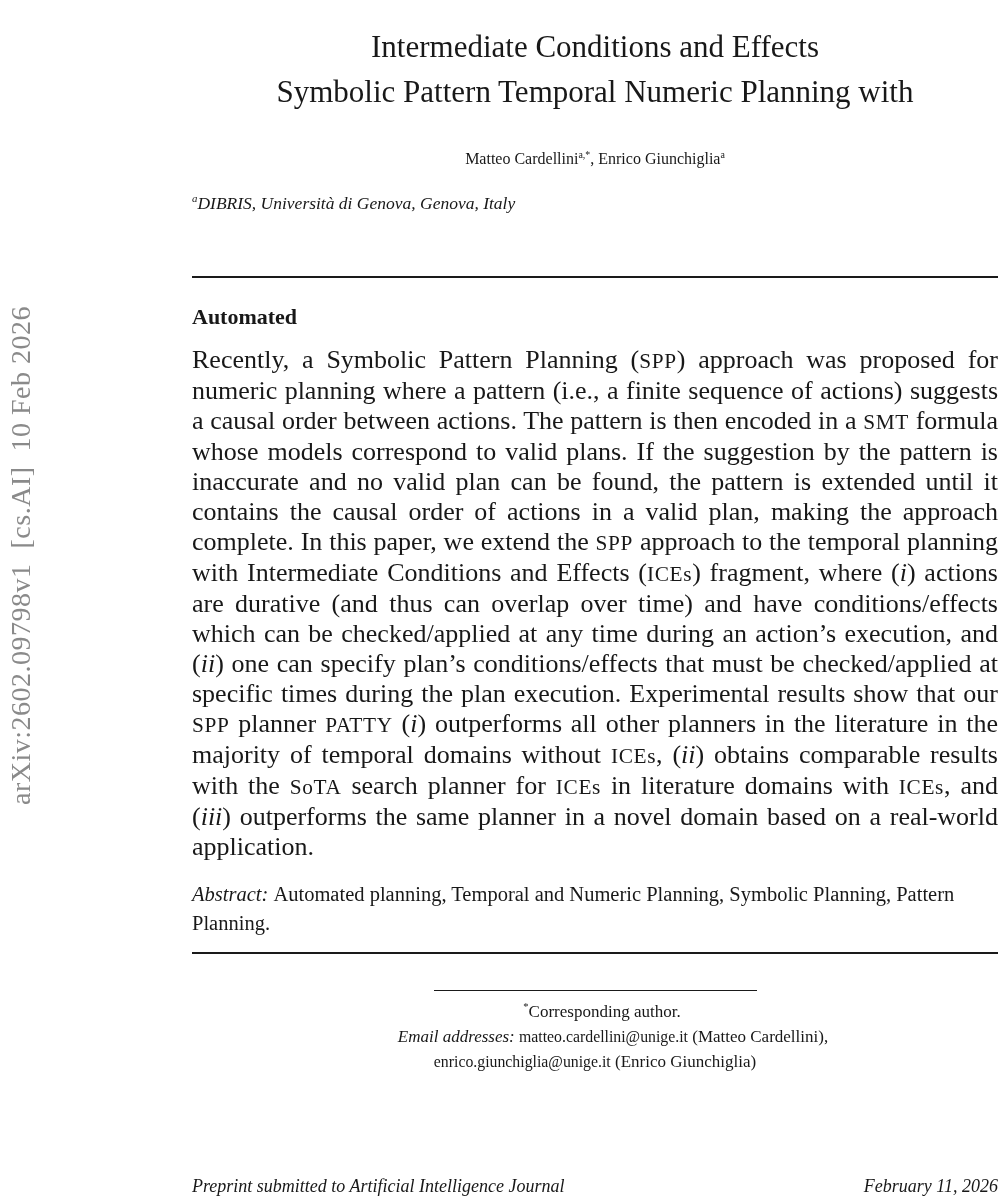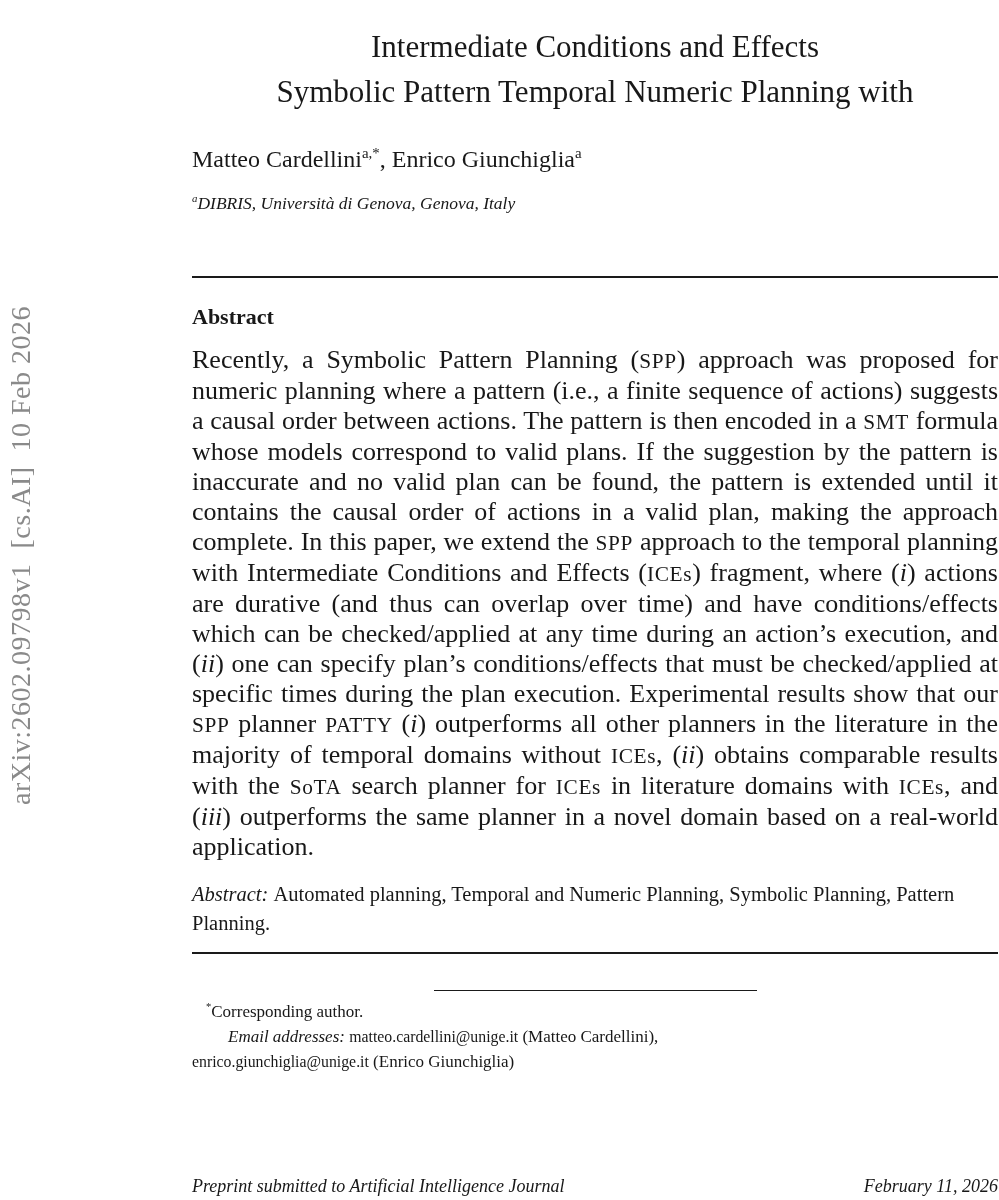--- a/index.html
+++ b/index.html
@@ -43,21 +43,22 @@
     padding-top: 3px;
     font-size: 31px;
     line-height: 45px;
     text-align: center;
     font-weight: 400;
   }
   .title span { display: block; }
 
   .authors {
     margin-top: 32px;
-    font-size: 24px;
+    text-align: center;
+    font-size: 16px;
     line-height: 26px;
   }
   .affiliation {
     margin-top: 20px;
     text-align: left;
     font-style: italic;
     font-size: 17.5px;
     line-height: 22px;
   }
 
@@ -97,20 +98,21 @@
     margin-top: 36px;
     border: 0;
     border-top: 1px solid #1a1a1a;
     width: 323px;
     height: 0;
   }
   .footnotes {
     margin-top: 2px;
     font-size: 17px;
     line-height: 25px;
+    text-align: center;
   }
   .fn-line1 { text-indent: 14px; }
   .fn-line2 { text-indent: 36px; }
   .fn-line3 { text-indent: 0; }
 
   .footer {
     position: absolute;
     top: 1176px;
     left: 192px;
     width: 806px;
@@ -139,21 +141,21 @@
       <span>Intermediate Conditions and Effects</span>
       <span>Symbolic Pattern Temporal Numeric Planning with</span>
     </h1>
 
     <div class="authors"><span>Matteo Cardellini</span><span class="seg-sup">a,*</span><span>, Enrico Giunchiglia</span><span class="seg-sup">a</span></div>
 
     <div class="affiliation"><span class="seg-sup">a</span><span>DIBRIS, Università di Genova, Genova, Italy</span></div>
 
     <hr class="rule-main">
 
-    <div class="abstract-head">Abstract</div>
+    <div class="abstract-head">Automated</div>
 
     <div class="abstract-body"><span>Recently, a Symbolic Pattern Planning (</span><span class="seg-sc">SPP</span><span>) approach was proposed for numeric planning where a pattern (i.e., a finite sequence of actions) suggests a causal order between actions. The pattern is then encoded in a </span><span class="seg-sc">SMT</span><span> formula whose models correspond to valid plans. If the suggestion by the pattern is inaccurate and no valid plan can be found, the pattern is extended until it contains the causal order of actions in a valid plan, making the approach complete. In this paper, we extend the </span><span class="seg-sc">SPP</span><span> approach to the temporal planning with Intermediate Conditions and Effects (</span><span class="seg-sc">ICEs</span><span>) fragment, where (</span><span class="seg-it">i</span><span>) actions are durative (and thus can overlap over time) and have conditions/effects which can be checked/applied at any time during an action’s execution, and (</span><span class="seg-it">ii</span><span>) one can specify plan’s conditions/effects that must be checked/applied at specific times during the plan execution. Experimental results show that our </span><span class="seg-sc">SPP</span><span> planner </span><span class="seg-sc">PATTY</span><span> (</span><span class="seg-it">i</span><span>) outperforms all other planners in the literature in the majority of temporal domains without </span><span class="seg-sc">ICEs</span><span>, (</span><span class="seg-it">ii</span><span>) obtains comparable results with the </span><span class="seg-sc">SoTA</span><span> search planner for </span><span class="seg-sc">ICEs</span><span> in literature domains with </span><span class="seg-sc">ICEs</span><span>, and (</span><span class="seg-it">iii</span><span>) outperforms the same planner in a novel domain based on a real-world application.</span></div>
 
     <div class="keywords"><span class="seg-it">Abstract: </span><span> Automated planning, Temporal and Numeric Planning, Symbolic Planning, Pattern Planning.</span></div>
 
     <hr class="rule-bottom">
 
     <hr class="fn-rule">
 
     <div class="footnotes">

